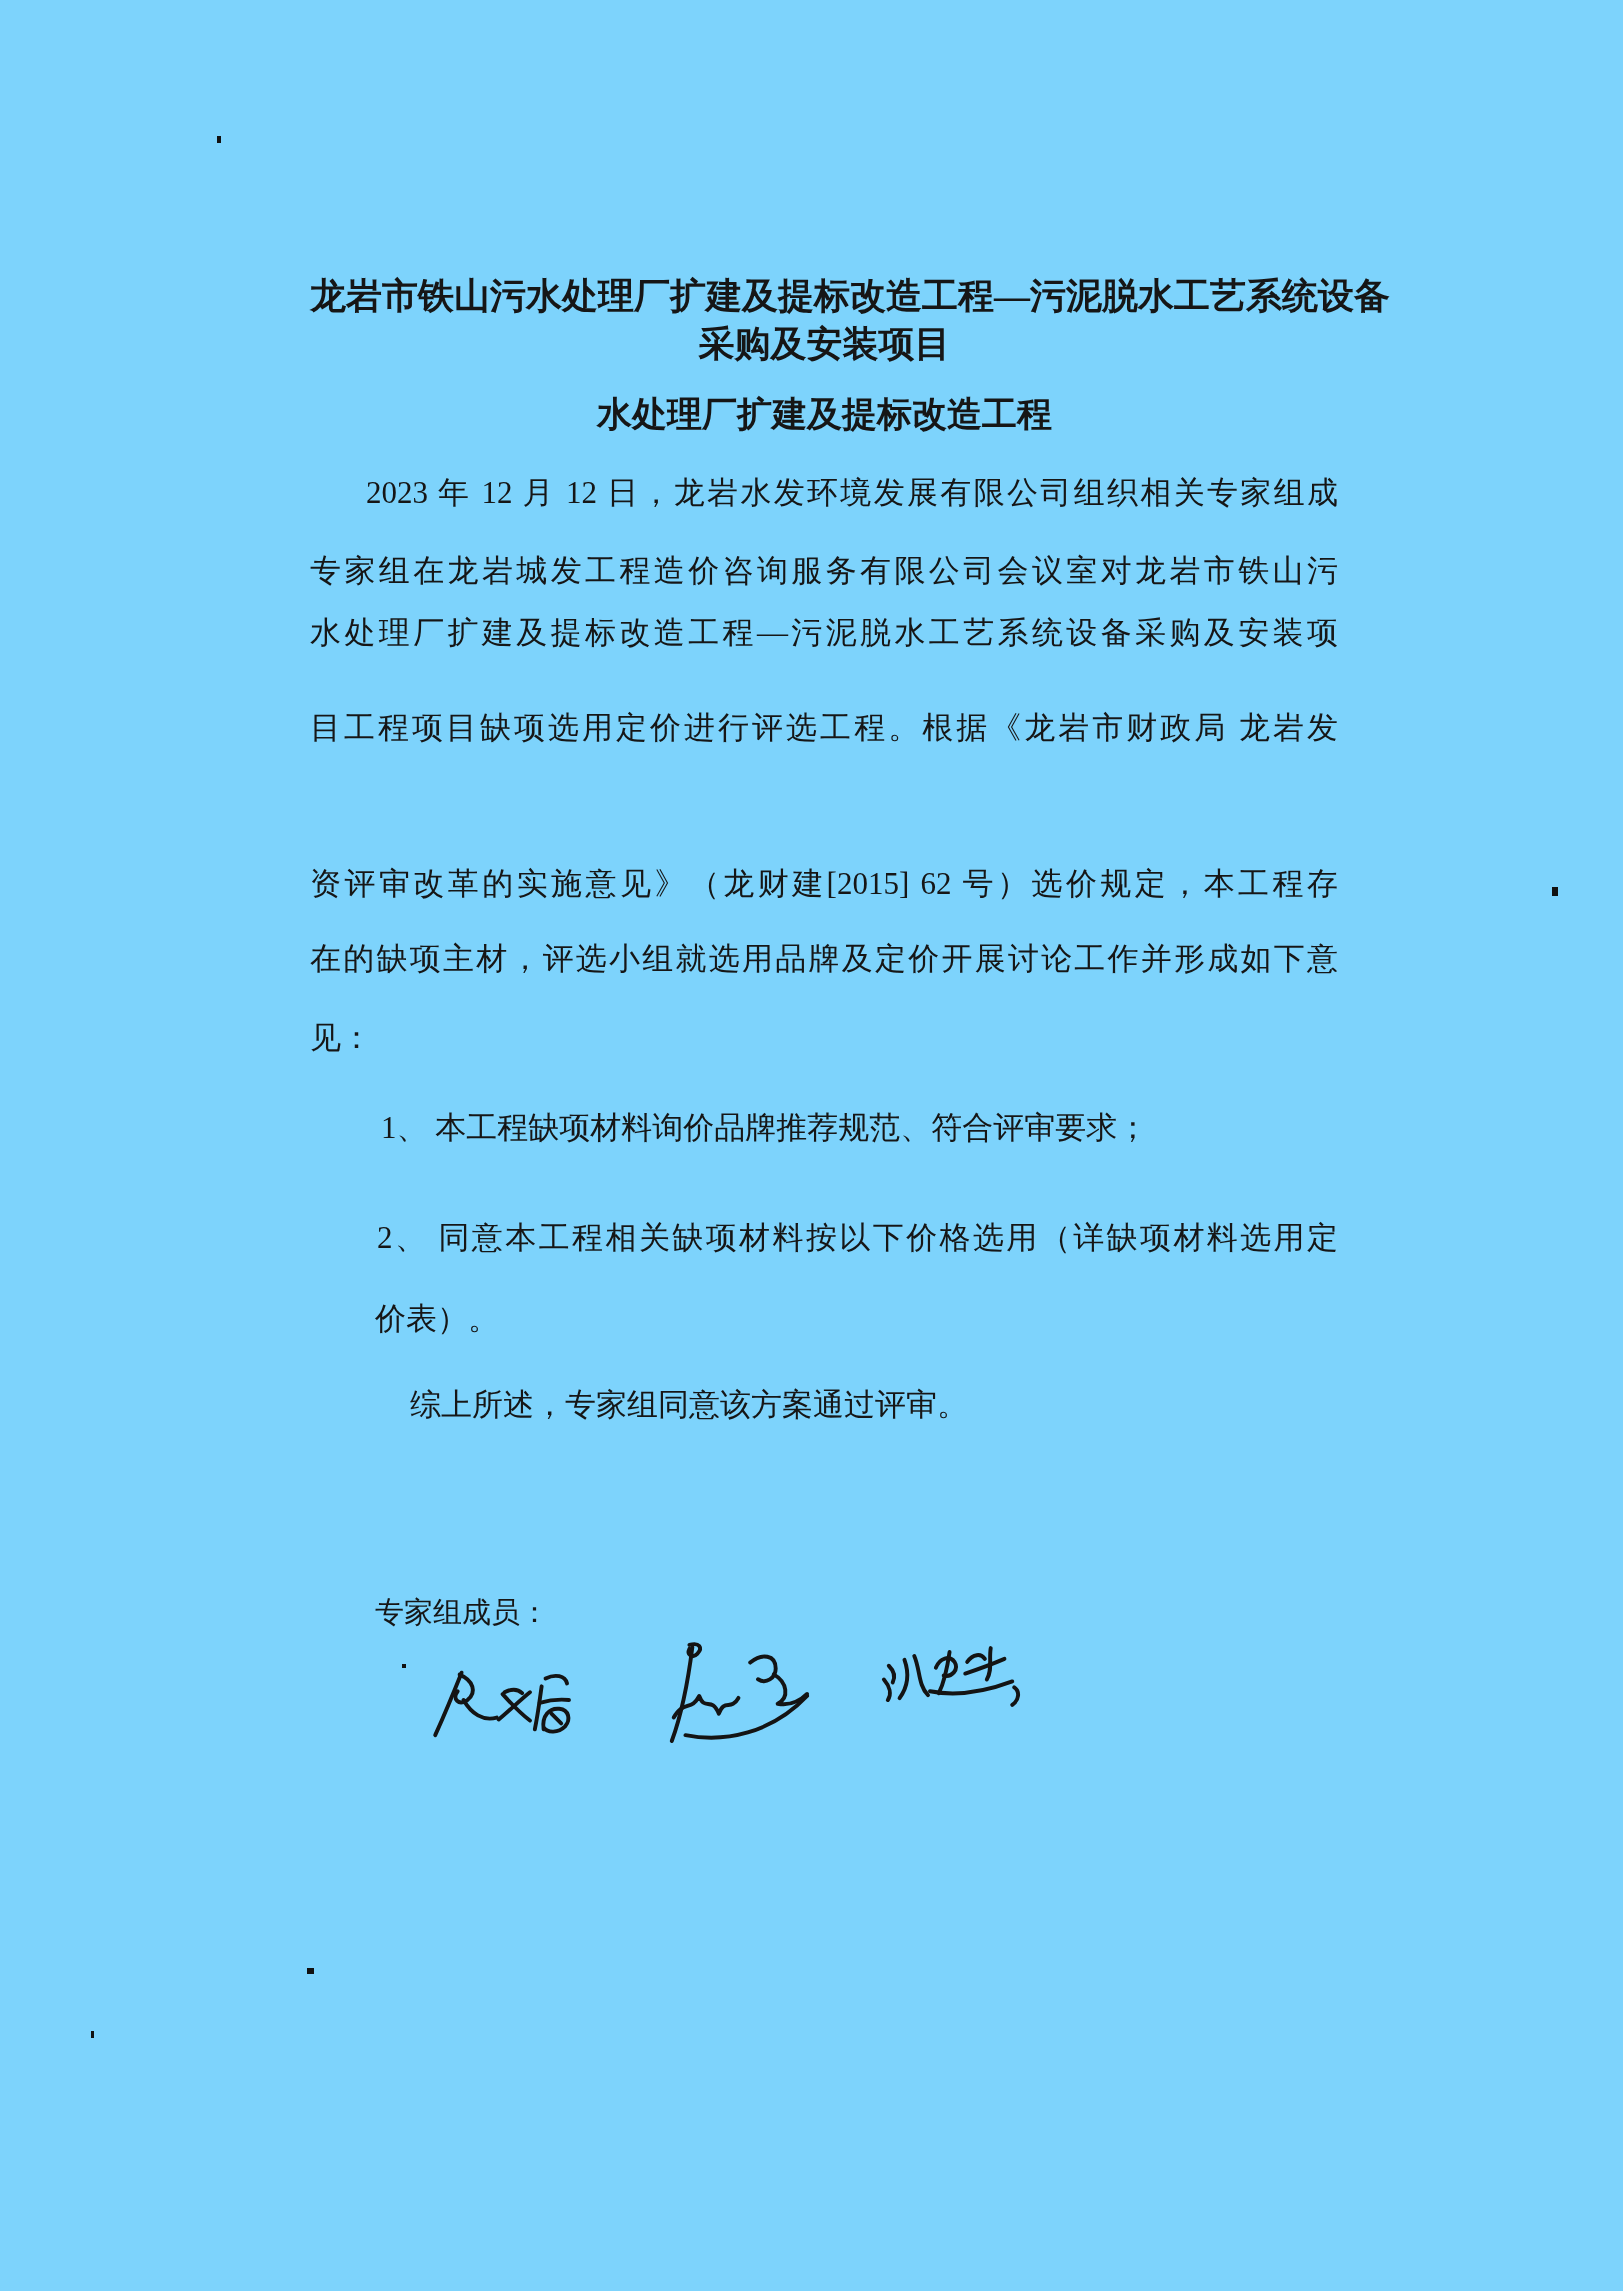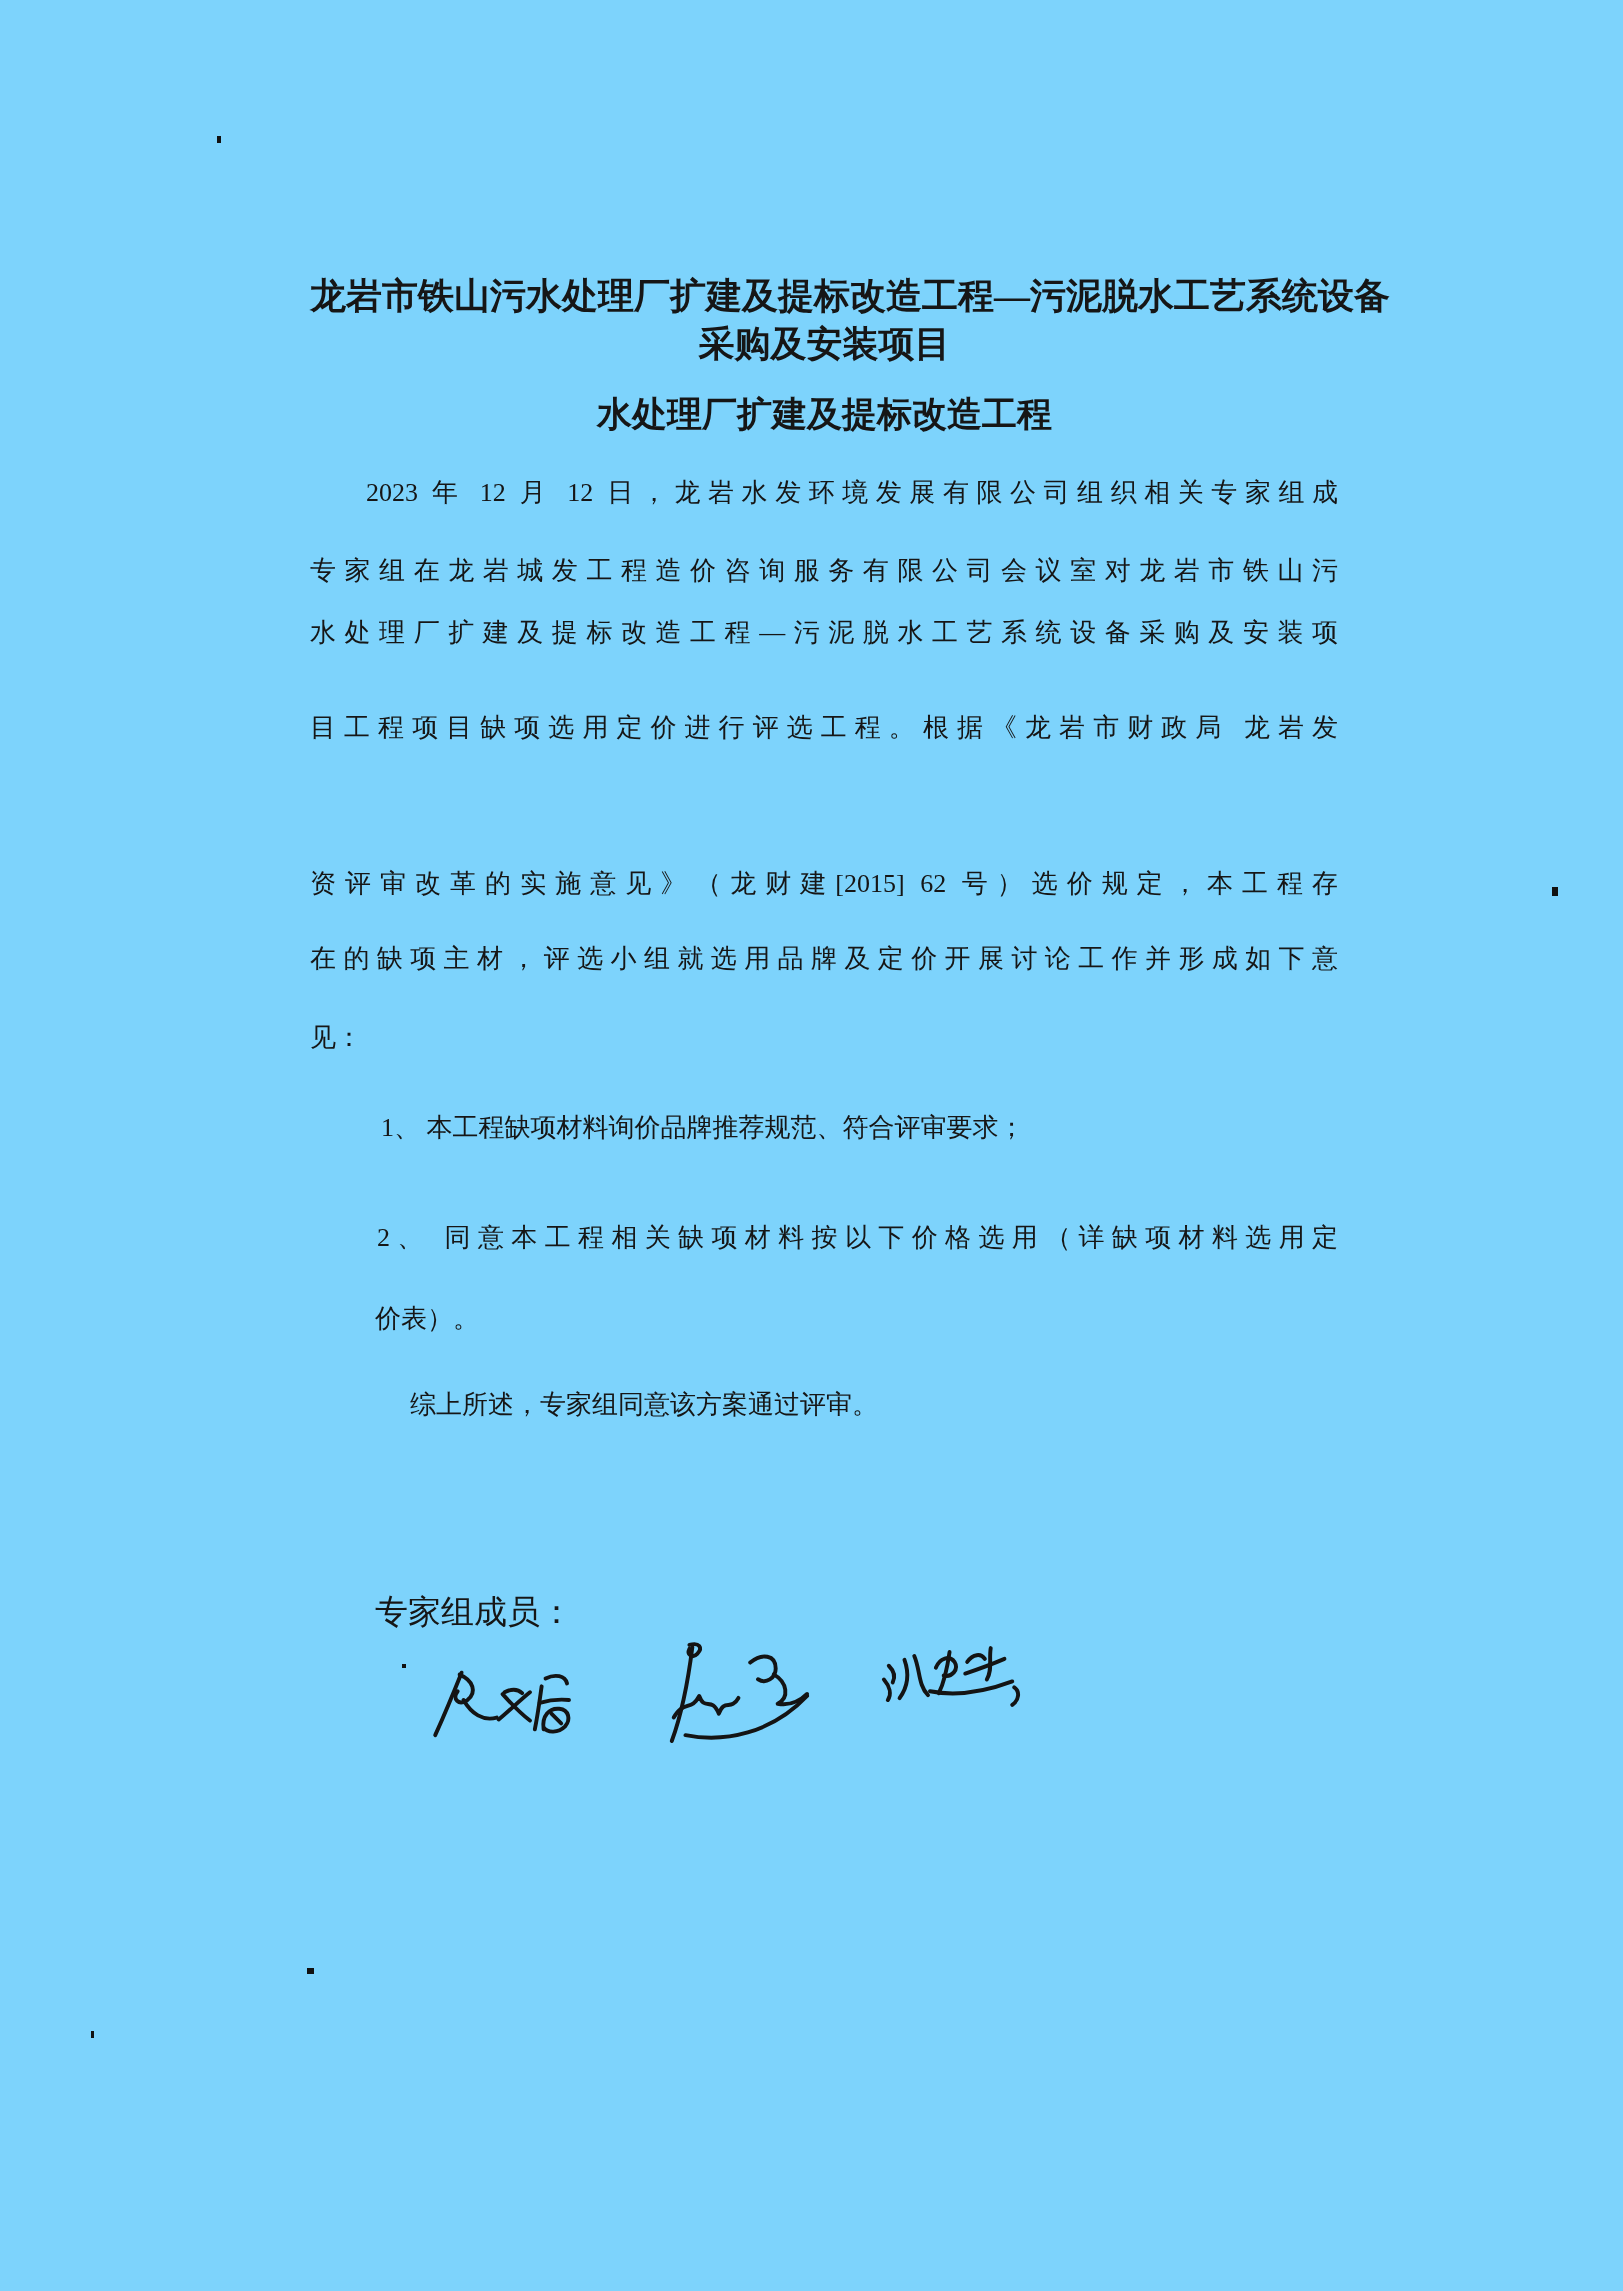--- a/index.html
+++ b/index.html
@@ -5,40 +5,40 @@
   html,body{margin:0;padding:0;background:#888;}
   .page{
     position:relative;
     width:1623px;height:2292px;
     margin:0 auto;
     background:#7dd3fc;
     font-family:"Liberation Serif","DejaVu Serif",serif;
     color:#161616;
     overflow:hidden;
   }
-  .line{position:absolute;font-size:26px;line-height:43px;white-space:pre;}
+  .line{position:absolute;font-size:31px;line-height:43px;white-space:pre;}
   .just{
     left:310px;width:1028px;
     white-space:normal;
     text-align:justify;
     text-align-last:justify;
   }
   .title{
     left:310px;width:1029px;
     text-align:center;
     font-weight:bold;
     font-size:36px;
   }
   .subtitle{
     left:310px;width:1029px;
     text-align:center;
     font-weight:bold;
     font-size:35px;
   }
-  .siglabel{font-size:33px;}
+  .siglabel{font-size:29px;}
   .speck{position:absolute;background:#111;}
   .sig{position:absolute;}
   .sig path{fill:none;stroke:#141414;stroke-linecap:round;stroke-linejoin:round;}
 </style>
 </head>
 <body>
 
 <div class="page">
 
   <div class="line title" style="top:275px;">龙岩市铁山污水处理厂扩建及提标改造工程—污泥脱水工艺系统设备</div>

